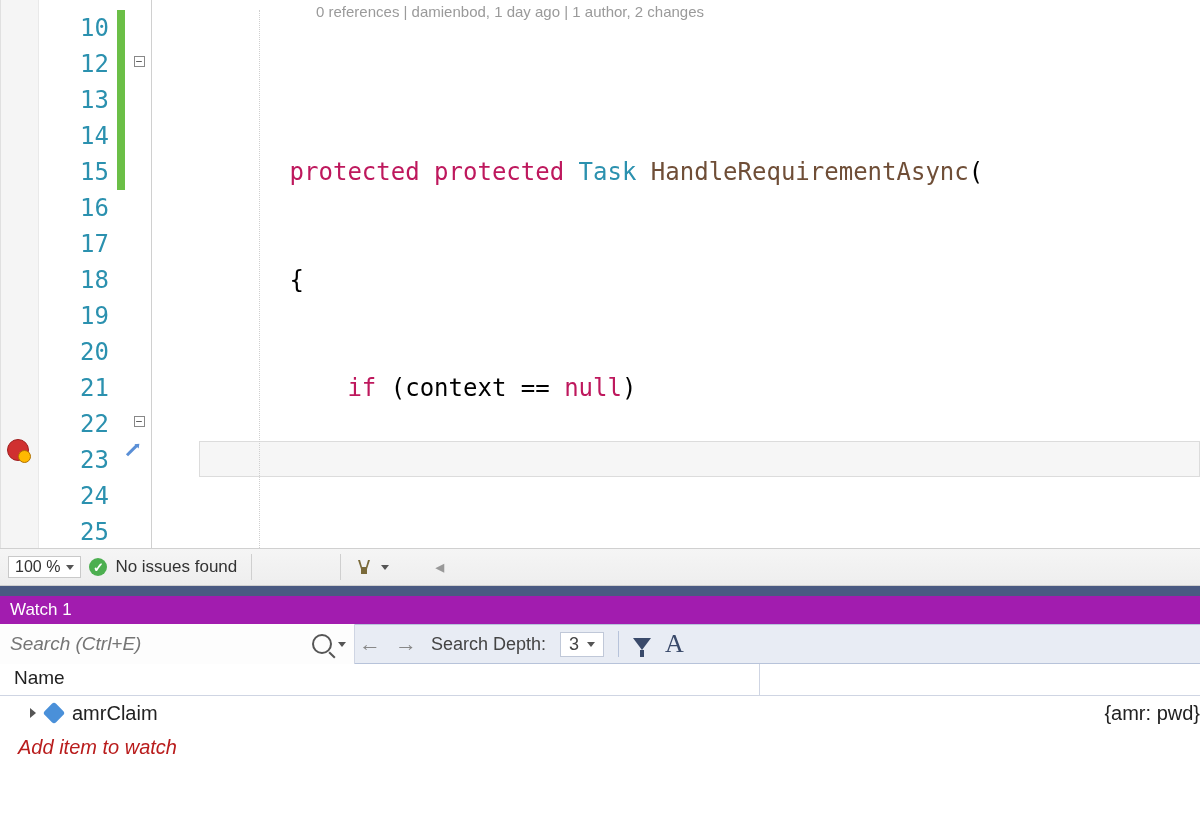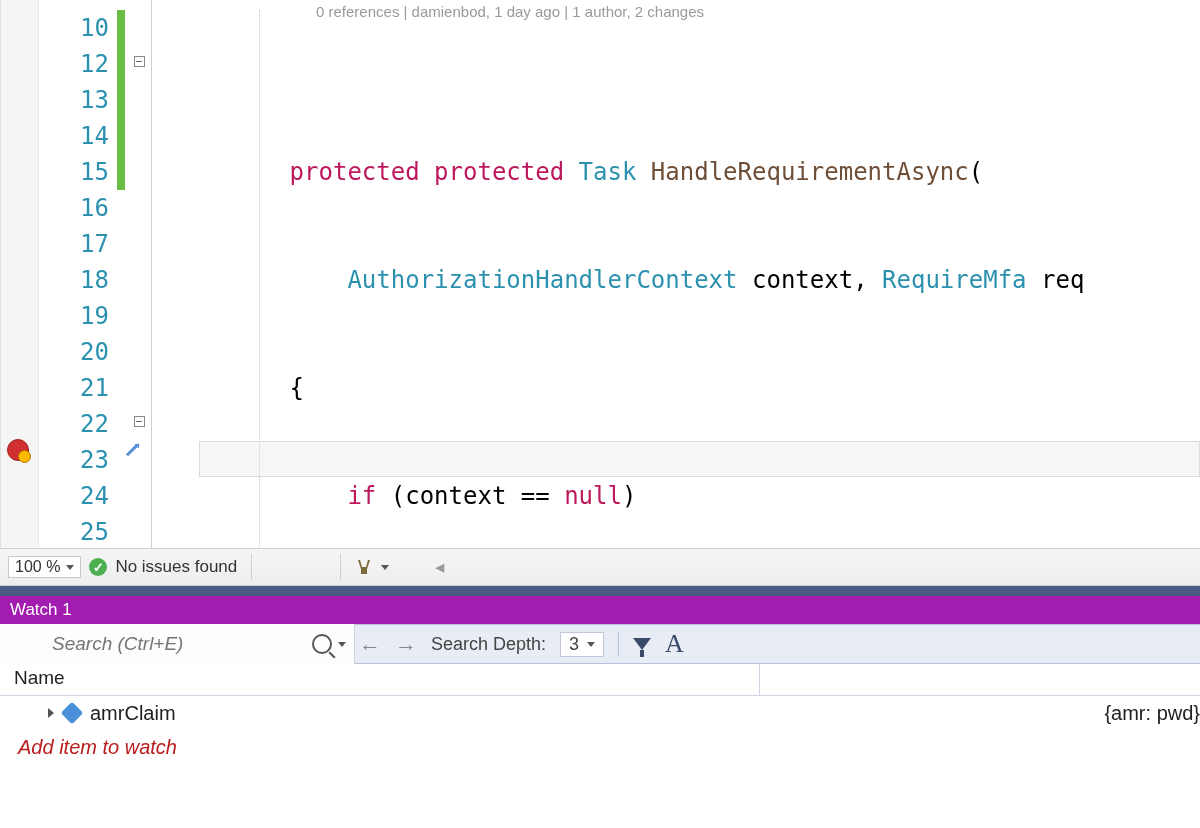--- a/index.html
+++ b/index.html
@@ -45,37 +45,37 @@
   .ok-icon { width:18px; height:18px; border-radius:50%; background:#4caf50; display:inline-flex; align-items:center; justify-content:center; color:#fff; font-size:13px; font-weight:bold;}
   .vsep { width:1px; height:26px; background:#cfcfcf; margin: 0 6px;}
   .cleanup-icon { width:18px; height:18px; position:relative; }
   .cleanup-icon svg { width:18px; height:18px; }
   .left-chev { color:#999; font-size:18px;}
 
   
   .divider { height: 10px; background: #4a5a82; }
   .watch-header { height: 28px; background: #a21caf; color: #fff; font-size: 17px; display:flex; align-items:center; padding-left: 10px; }
   .watch-toolbar { height: 40px; background: #e8ecf4; border-top: 1px solid #b7c3da; border-bottom: 1px solid #b7c3da; display:flex; align-items:center; font-size:18px; color:#444; padding: 0 10px; gap: 14px;}
-  .search-box { flex: 0 0 355px; display:flex; align-items:center; justify-content:flex-end; background:#fdfdfd; height: 40px; margin: 0 -10px; padding: 0 8px 0 10px; border-right: 1px solid #cfd5e3;}
+  .search-box { flex: 0 0 355px; display:flex; align-items:center; justify-content:space-between; background:#fdfdfd; height: 40px; margin: 0 -10px; padding: 0 8px 0 10px; border-right: 1px solid #cfd5e3;}
   .search-box input { border:none; outline:none; font-size: 19px; font-style: italic; color:#777; width: 260px; background:transparent; font-family: inherit;}
   .mag { width:20px; height:20px; border:2px solid #555; border-radius:50%; position:relative;}
   .mag::after { content:""; position:absolute; width:8px; height:2px; background:#555; bottom:-4px; right:-6px; transform:rotate(45deg);}
   .nav-arrow { font-size: 22px; color:#888; }
   .depth-box { border:1px solid #c0c8d8; background:#fff; padding: 1px 8px; display:inline-flex; align-items:center; gap: 8px; font-size:18px;}
   .tb-sep { width:1px; height:26px; background:#b7c3da; }
   .funnel { width:0; height:0; border-left:9px solid transparent; border-right:9px solid transparent; border-top:12px solid #3a4a6a; position:relative;}
   .funnel::after { content:""; position:absolute; left:-2px; top:0; width:4px; height:7px; background:#3a4a6a;}
   .big-A { font-size: 26px; font-family: "Times New Roman", serif; color:#3a4a6a;}
 
   .watch-cols { height: 32px; border-bottom: 1px solid #cfd5e3; display:flex; font-size: 19px; color:#222; background:#fff;}
   .col-name { flex: 0 0 760px; padding: 3px 14px; border-right: 1px solid #cfd5e3;}
   .col-value { flex: 1; padding: 3px 14px; }
 
   .watch-row { height: 34px; display:flex; font-size: 20px; color:#222; align-items:center; }
-  .wr-name { flex: 0 0 760px; padding-left: 30px; display:flex; align-items:center; gap: 10px; margin-left: 18px; }
+  .wr-name { flex: 0 0 760px; padding-left: 30px; display:flex; align-items:center; gap: 10px; }
   .wr-expand { width:0; height:0; border-top:5px solid transparent; border-bottom:5px solid transparent; border-left:6px solid #555; }
   .wr-icon { width:16px; height:16px; background:#4a90d9; border-radius:3px; transform: rotate(45deg);}
   .wr-value { flex:1; padding-left: 14px; text-align: right; }
   .watch-add { height: 34px; padding-left: 18px; font-size: 20px; font-style: italic; color:#b91c1c; display:flex; align-items:center; }
 </style>
 </head>
 <body>
 
 <div class="root">
 
@@ -142,21 +142,20 @@
     </div>
 
     <div class="outline-guide"></div>
 
     <div class="hl-line"></div>
 
     <div class="code-col">
       <div class="codelens">0 references | damienbod, 1 day ago | 1 author, 2 changes</div>
       <span class="indent-guide ig1"></span>
       <div class="codeline"><span class="plain">        </span><span class="kw">protected</span><span class="plain"> </span><span class="kw">protected</span><span class="plain"> </span><span class="ty">Task</span><span class="plain"> </span><span class="mtd">HandleRequirementAsync</span><span class="plain">(</span></div>
-      <div class="codeline"><span class="plain">            </span><span class="ty">AuthorizationHandlerContext</span><span class="plain"> context, </span><span class="ty">RequireMfa</span><span class="plain"> req</span></div>
       <div class="codeline"><span class="plain">        </span><span class="plain">{</span></div>
       <div class="codeline"><span class="plain">            </span><span class="kw">if</span><span class="plain"> (context == </span><span class="kw">null</span><span class="plain">)</span></div>
       
       
       
       
       
       
       
       

